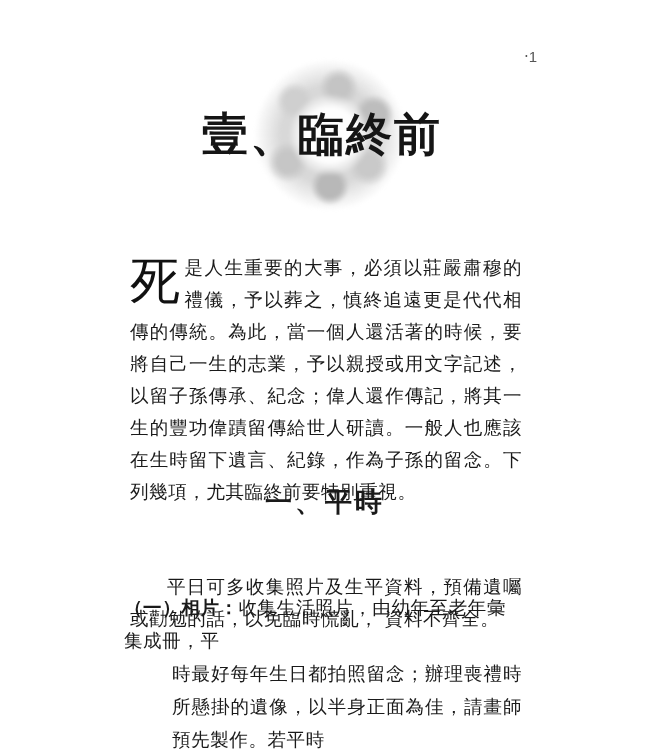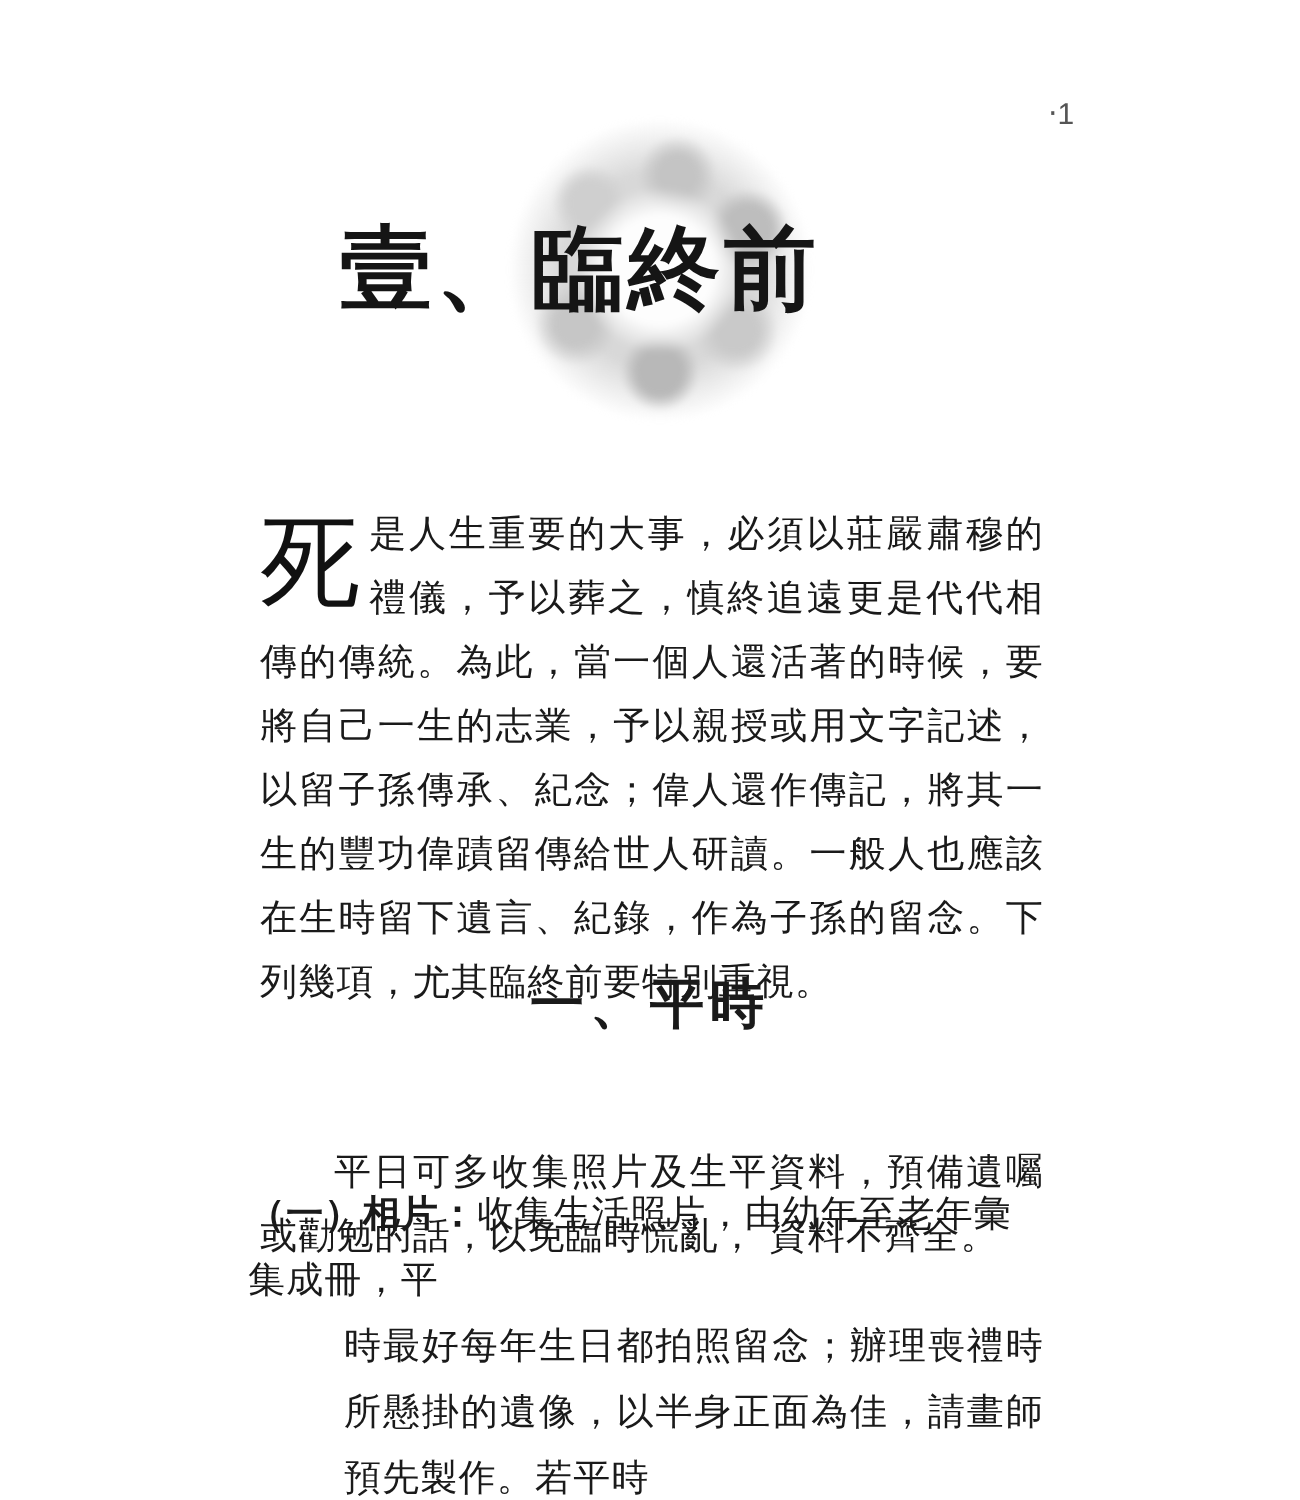--- a/index.html
+++ b/index.html
@@ -23,21 +23,21 @@
       radial-gradient(circle at 75% 38%, #bdbdbd 0 7%, rgba(0,0,0,0) 12%),
       radial-gradient(circle at 72% 68%, #c9c9c9 0 6%, rgba(0,0,0,0) 12%),
       radial-gradient(circle at 50% 80%, #b8b8b8 0 7%, rgba(0,0,0,0) 12%),
       radial-gradient(circle at 26% 66%, #c6c6c6 0 6%, rgba(0,0,0,0) 12%),
       radial-gradient(circle at 50% 50%, #d8d8d8 0 40%, rgba(255,255,255,0) 62%);
     filter: blur(1.5px);
   }
   .chapter-title {
     position: absolute; left: 0; width: 580px; top: 104px;
     text-align: center; font-size: 46px; font-weight: bold;
-    letter-spacing: 2px; color: #151515;
+    letter-spacing: 2px; color: #151515; padding-left: 32px;
   }
   .body-block {
     position: absolute; left: 130px; width: 392px;
     font-size: 18.5px; line-height: 32px; letter-spacing: 0.6px;
     text-align: justify;
   }
   .intro { top: 252px; }
   .drop-cap {
     float: left; font-size: 50px; line-height: 50px;
     margin: 4px 4px 0 0; height: 56px; color: #111;

